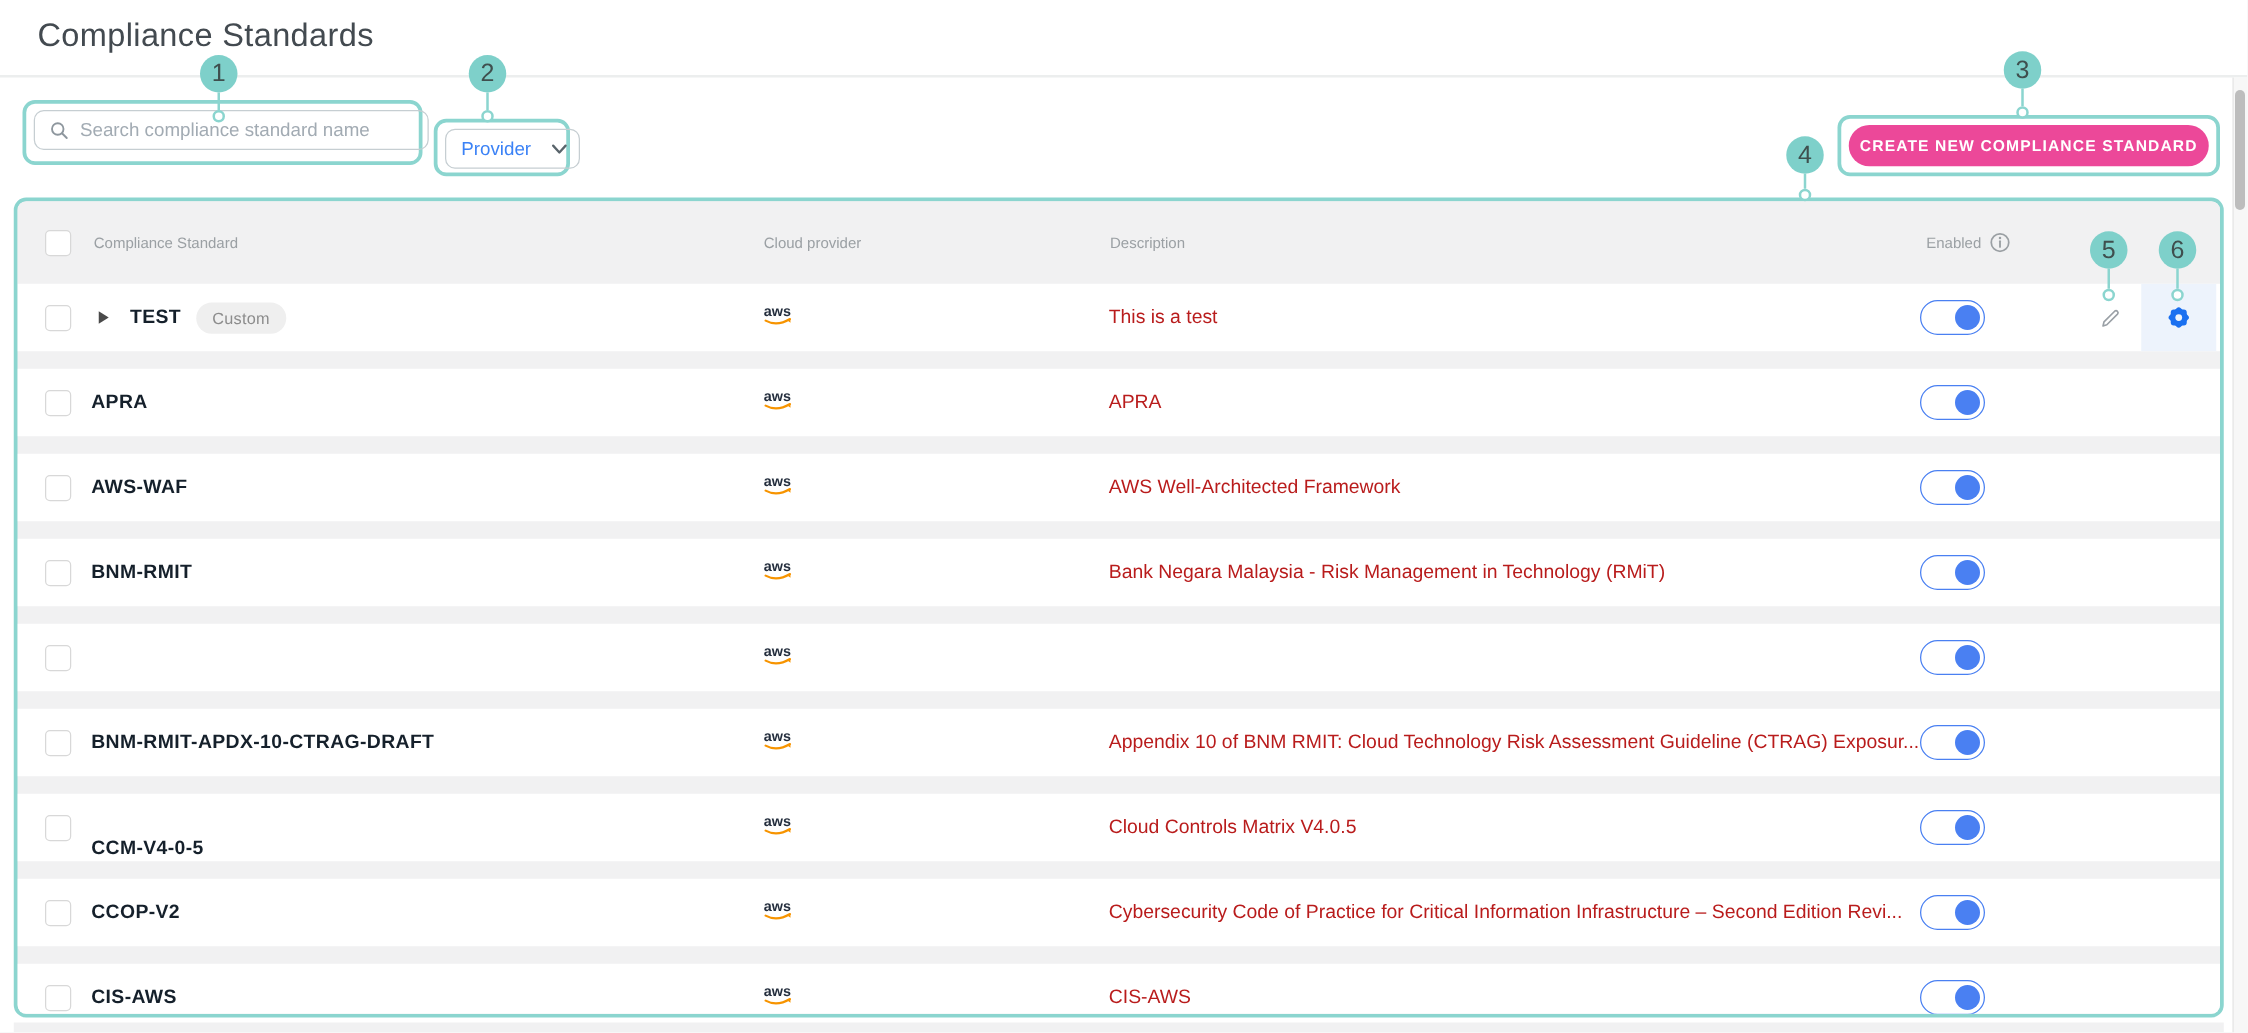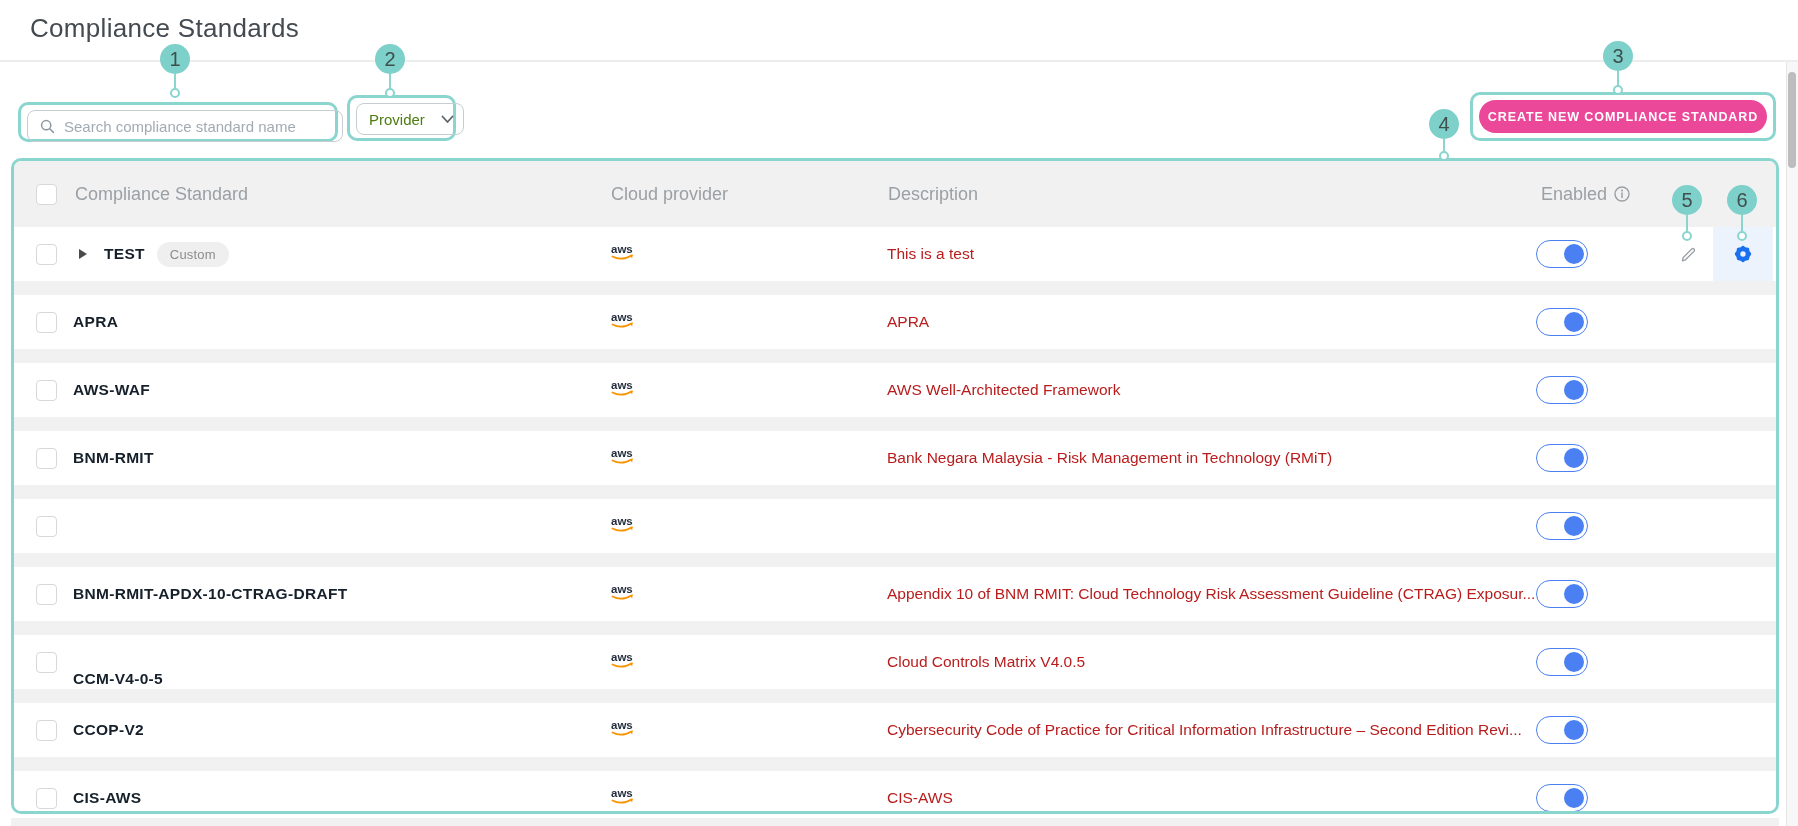--- a/index.html
+++ b/index.html
@@ -10,46 +10,46 @@
   }
   
   .page-title{
     position:absolute;left:30px;top:13px;font-size:26px;font-weight:500;
     color:#434a50;letter-spacing:.3px;text-align:right;
   }
   .top-divider{position:absolute;left:0;top:60px;width:1798px;height:2px;background:#eceeee;}
 
   
   .hl-box{position:absolute;border:3px solid #8bd5cf;border-radius:10px;background:#fff;box-sizing:border-box;}
-  .search-hl{left:18px;top:102px;width:320px;height:40px;padding-left:12px;}
+  .search-hl{left:18px;top:80px;width:320px;height:52px;padding-left:12px;}
   .search-inner{
     position:absolute;left:6px;top:5px;width:302px;height:30px;border:1px solid #c6ced2;
     border-radius:8px;display:flex;align-items:center;padding:0 0 0 12px;box-sizing:content-box;
   }
   .search-placeholder{color:#a2abb3;font-size:15px;margin-left:9px;white-space:nowrap;}
   .provider-hl{left:347px;top:95px;width:109px;height:46px;}
   .provider-inner{
     position:absolute;left:6px;top:5px;width:85px;height:30px;border:1px solid #c6ced2;
     border-radius:8px;display:flex;align-items:center;justify-content:space-between;padding:0 9px 0 12px;
     cursor:pointer;
   }
-  .provider-label{color:#4d7c0f;font-size:15px;}
+  .provider-label{color:#3b82f6;font-size:15px;}
   .button-hl{left:1470px;top:92px;width:306px;height:49px;}
   .create-btn{
     position:absolute;left:6px;top:5px;width:288px;height:33px;border:none;border-radius:18px;
     background:#ec4899;color:#fff;font-family:"Liberation Sans",sans-serif;font-size:12.5px;
     font-weight:bold;letter-spacing:.9px;cursor:pointer;
   }
 
   
   .table-frame{
     position:absolute;left:11px;top:158px;width:1768px;height:656px;border:3px solid #8bd5cf;
     border-radius:10px;background:#f1f1f2;box-sizing:border-box;overflow:hidden;
   }
-  .thead{position:absolute;left:0;top:0;width:100%;height:66px;background:#f1f1f2;color:#9ba0a4;font-size:18px;}
+  .thead{position:absolute;left:0;top:0;width:100%;height:66px;background:#f1f1f2;color:#9ba0a4;font-size:12px;}
   .th{position:absolute;top:0;height:66px;display:flex;align-items:center;white-space:nowrap;}
   .rows-wrap{position:absolute;left:0;top:66px;width:100%;}
   .trow{position:relative;width:100%;height:54px;background:#ffffff;margin-bottom:14px;}
   .cell{position:absolute;top:0;height:54px;display:flex;align-items:center;white-space:nowrap;}
   .cbx{
     position:absolute;left:22px;width:19px;height:19px;background:#fff;border:1px solid #d8d8d8;
     border-radius:4px;cursor:pointer;
   }
   .thead .cbx{top:23px;} .trow .cbx{top:17px;}
   .expand-arrow{

